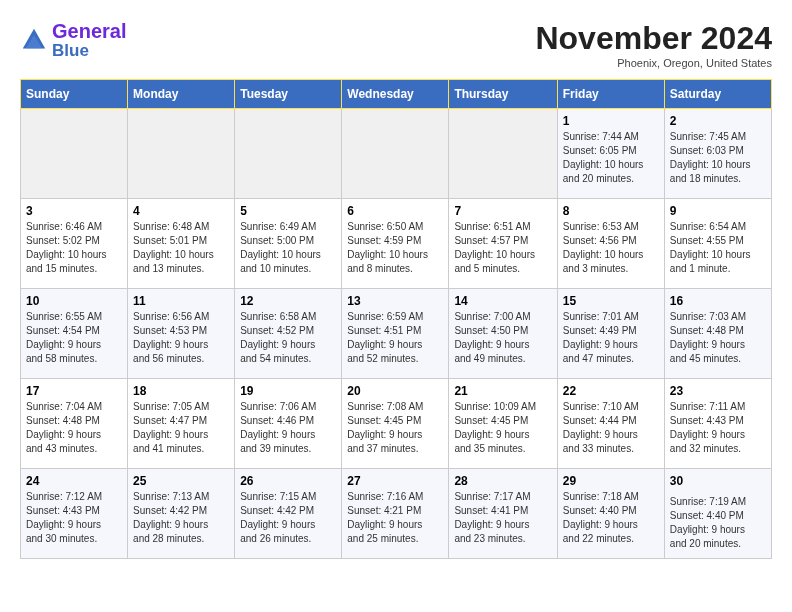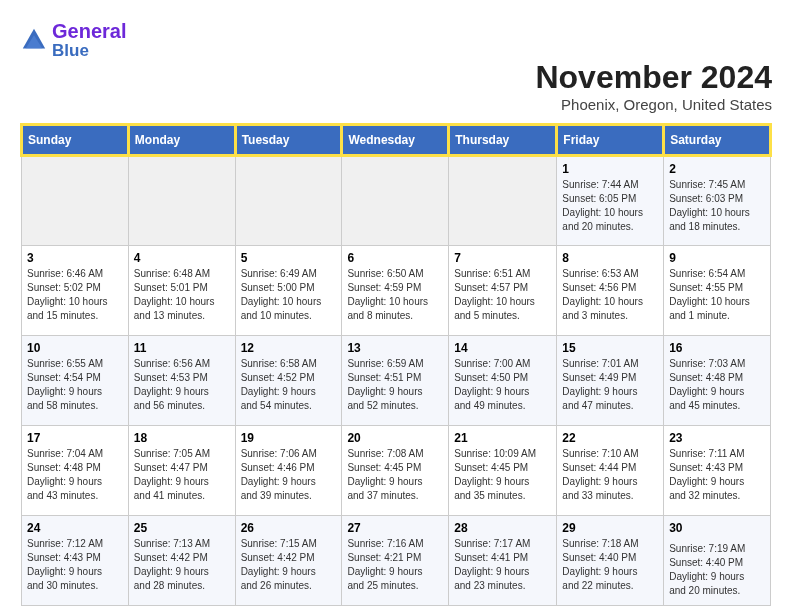--- a/index.html
+++ b/index.html
@@ -40,41 +40,40 @@
       width: 28px;
       height: 28px;
     }
     .title-area {
       text-align: right;
     }
     .main-title {
       font-size: 32px;
       font-weight: bold;
       color: #222;
-      margin-top: 39px;
     }
     .subtitle {
-      font-size: 15px;
+      font-size: 11px;
       color: #444;
     }
     table {
       width: 100%;
       border-collapse: collapse;
       font-size: 11px;
     }
     thead tr {
       background-color: #3a6cbf;
       color: #fff;
     }
     thead th {
       padding: 7px 5px;
       text-align: left;
       font-size: 12px;
       font-weight: bold;
-      border: 3px solid #fde047;
+      border: 1px solid #fde047;
     }
     tbody tr {
       vertical-align: top;
     }
     tbody td {
       border: 1px solid #ccc;
       padding: 5px;
       vertical-align: top;
       min-height: 80px;
       height: 90px;

